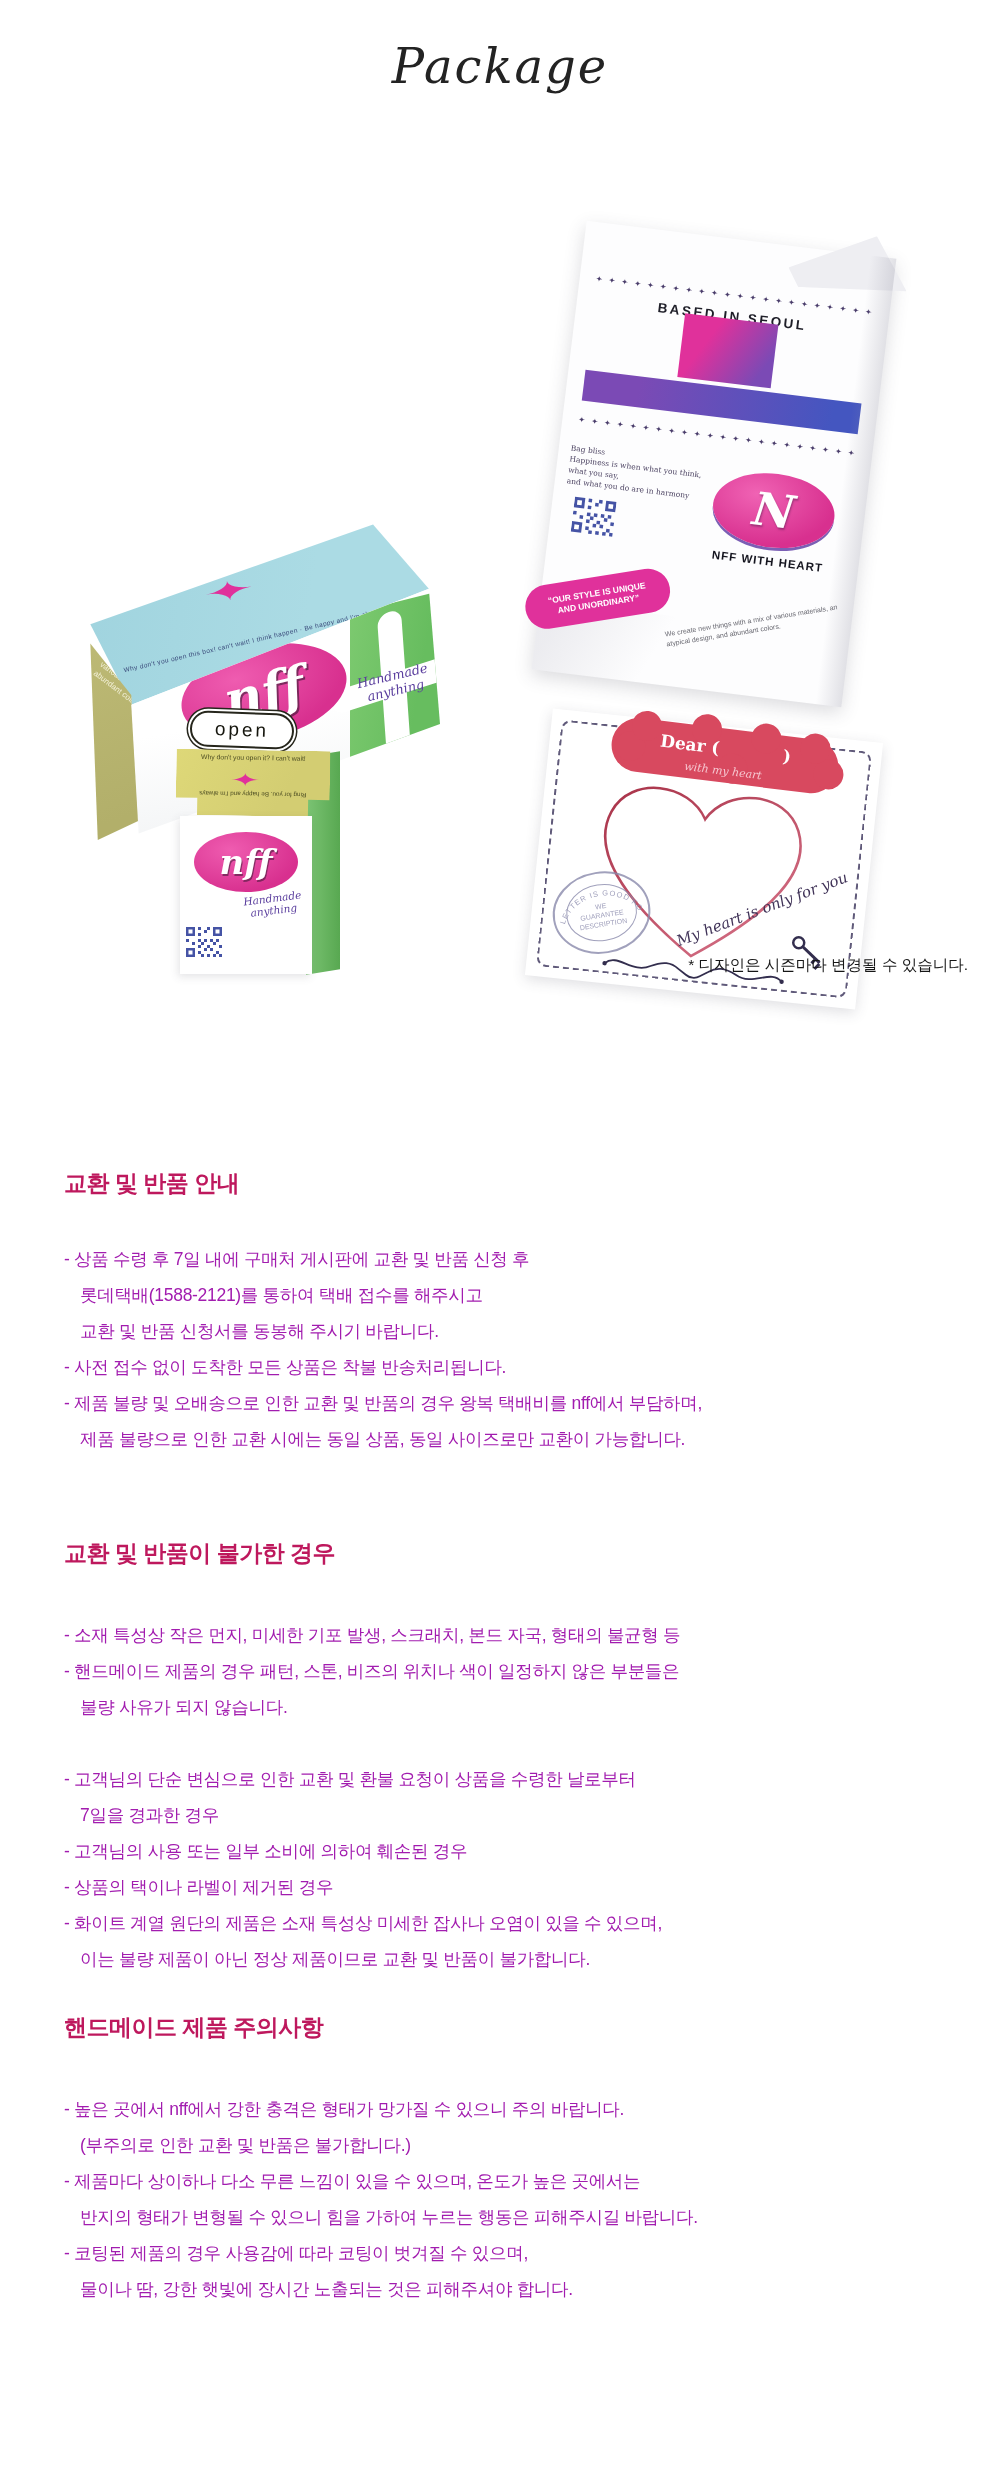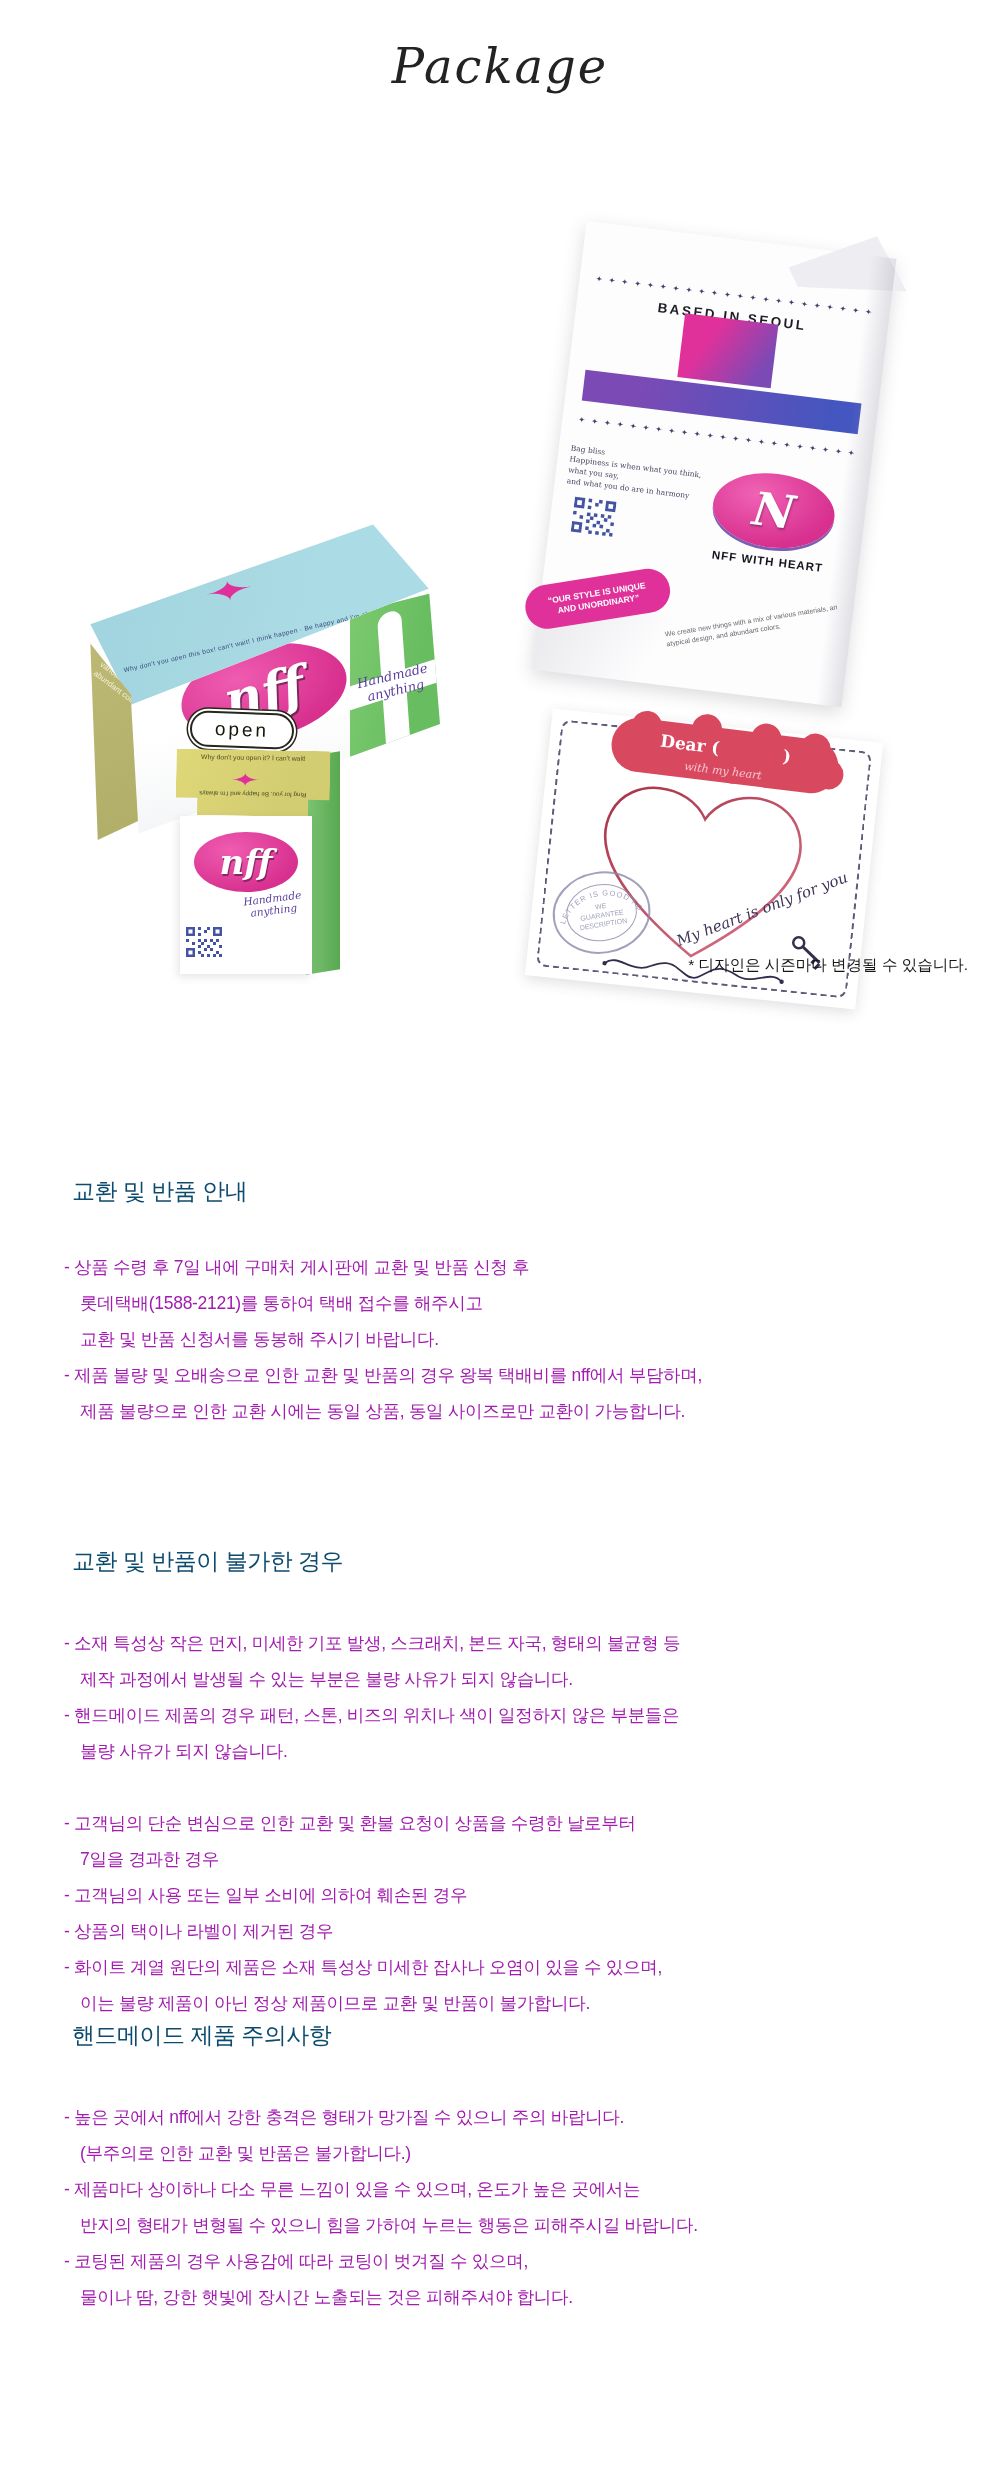--- a/index.html
+++ b/index.html
@@ -104,21 +104,21 @@
   .card-script{left:148px;top:210px;transform:rotate(-27deg);transform-origin:0 50%;
        font-family:"DejaVu Serif",serif;font-style:italic;font-size:15px;color:#403358;white-space:nowrap;}
   .card-key{left:258px;top:206px;transform:rotate(38deg);}
   .card-flourish{left:72px;top:236px;}
 
   
   .design-note{top:955px;right:32px;font-size:15.5px;color:#161616;margin-left:32px;}
 
   
   .section{left:64px;width:900px;}
-  .section h2{margin:8px;font-size:23px;font-weight:400;color:#0c4a6e;letter-spacing:-.5px;}
+  .section h2{margin:0;font-size:23px;font-weight:700;color:#be185d;letter-spacing:-.5px;}
   .sec-lines{margin-top:42px;}
   .sec-lines.mt48{margin-top:48px;}
   .pline{font-size:17.5px;line-height:36px;min-height:36px;letter-spacing:-.3px;color:#a21caf;}
   .pline.indent{padding-left:16px;}
   .s1{top:1168px;} .s2{top:1538px;} .s3{top:2012px;}
 </style>
 </head>
 <body>
 
 <svg width="0" height="0" style="position:absolute" aria-hidden="true">
@@ -271,30 +271,30 @@
 </div>
 
 <div class="abs design-note">* 디자인은 시즌마다 변경될 수 있습니다.</div>
 
 <div class="abs section s1">
   <h2>교환 및 반품 안내</h2>
   <div class="sec-lines">
     <div class="pline">- 상품 수령 후 7일 내에 구매처 게시판에 교환 및 반품 신청 후</div>
     <div class="pline indent">롯데택배(1588-2121)를 통하여 택배 접수를 해주시고</div>
     <div class="pline indent">교환 및 반품 신청서를 동봉해 주시기 바랍니다.</div>
+    <div class="pline">- 사전 접수 없이 도착한 모든 상품은 착불 반송처리됩니다.</div>
     <div class="pline">- 제품 불량 및 오배송으로 인한 교환 및 반품의 경우 왕복 택배비를 nff에서 부담하며,</div>
     <div class="pline indent">제품 불량으로 인한 교환 시에는 동일 상품, 동일 사이즈로만 교환이 가능합니다.</div>
   </div>
 </div>
 
 <div class="abs section s2">
   <h2>교환 및 반품이 불가한 경우</h2>
   <div class="sec-lines mt48">
     <div class="pline">- 소재 특성상 작은 먼지, 미세한 기포 발생, 스크래치, 본드 자국, 형태의 불균형 등</div>
-    <div class="pline indent">제작 과정에서 발생될 수 있는 부분은 불량 사유가 되지 않습니다.</div>
     <div class="pline">- 핸드메이드 제품의 경우 패턴, 스톤, 비즈의 위치나 색이 일정하지 않은 부분들은</div>
     <div class="pline indent">불량 사유가 되지 않습니다.</div>
     <div class="pline"></div>
     <div class="pline">- 고객님의 단순 변심으로 인한 교환 및 환불 요청이 상품을 수령한 날로부터</div>
     <div class="pline indent">7일을 경과한 경우</div>
     <div class="pline">- 고객님의 사용 또는 일부 소비에 의하여 훼손된 경우</div>
     <div class="pline">- 상품의 택이나 라벨이 제거된 경우</div>
     <div class="pline">- 화이트 계열 원단의 제품은 소재 특성상 미세한 잡사나 오염이 있을 수 있으며,</div>
     <div class="pline indent">이는 불량 제품이 아닌 정상 제품이므로 교환 및 반품이 불가합니다.</div>
   </div>

